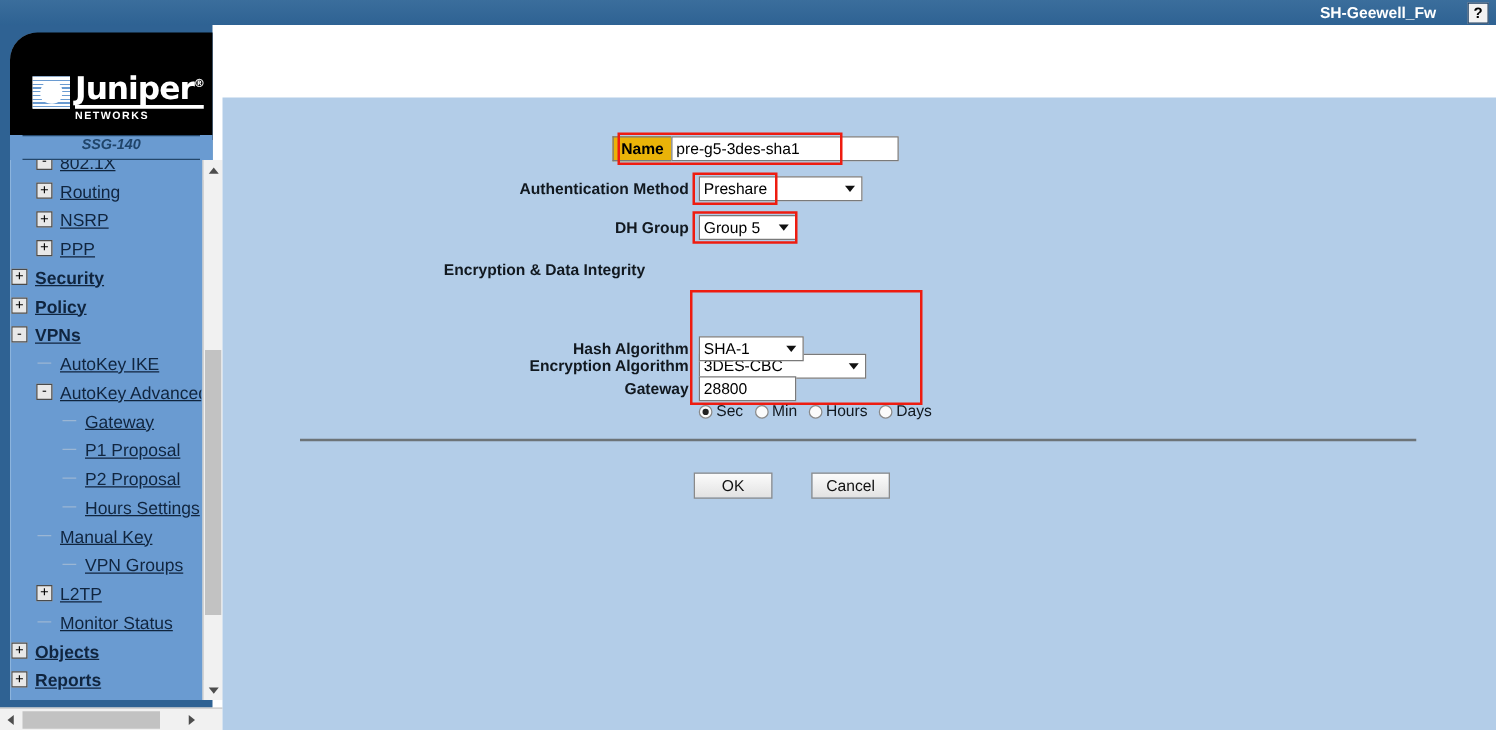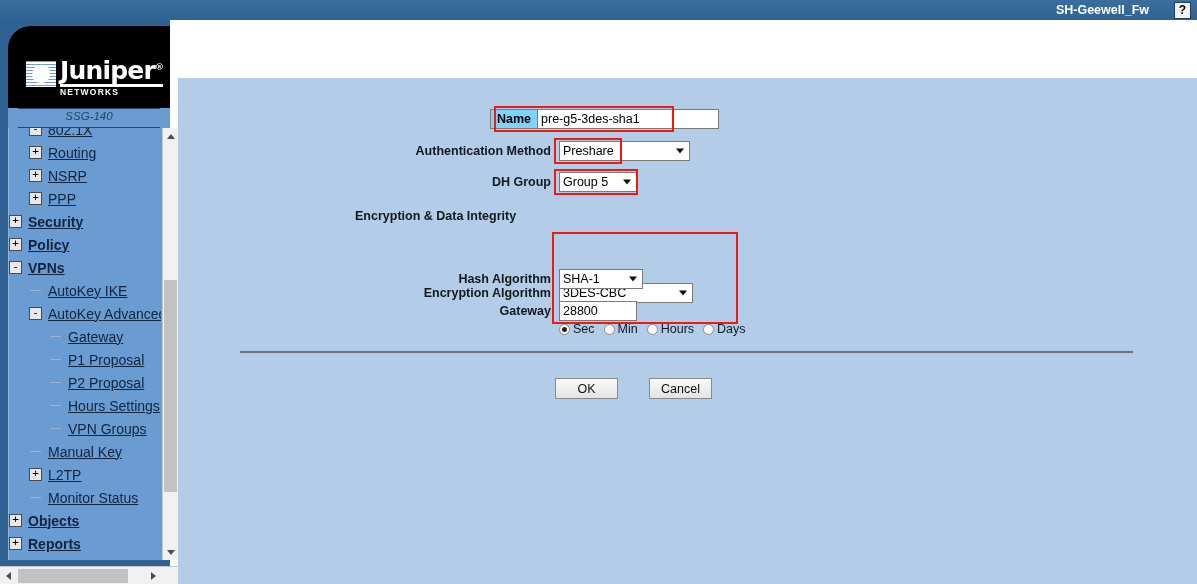--- a/index.html
+++ b/index.html
@@ -117,21 +117,21 @@
     background: #6a9bd1;
   }
   .model-rule {
     position: absolute; left: 10px; top: 0px;
     width: 142px; height: 1px; background: #24476b;
   }
   .model-name {
     position: absolute; left: 0; top: 2px; width: 162px;
     text-align: center;
     color: #20456a;
-    font-size: 11.5px; font-weight: normal; font-style: italic;
+    font-size: 11.5px; font-weight: bold; font-style: italic;
   }
   .model-rule2 {
     position: absolute; left: 10px; top: 19px;
     width: 142px; height: 1px; background: #24476b;
   }
 
   
   .tree-clip {
     position: absolute; left: 9px; top: 128px;
     width: 152px; height: 432px;
@@ -289,21 +289,21 @@
     border-left: 4px solid transparent;
     border-right: 4px solid transparent;
     border-top: 5px solid #111;
   }
   .redbox {
     position: absolute;
     border: 2px solid #ee1c10;
     pointer-events: none;
   }
   .namebg {
-    background: #7dd3fc;
+    background: #eab308;
     border: 1px solid #7a7a7a;
     border-right: none;
     height: 20px;
     display: flex; align-items: center;
     padding: 0 6px;
     font-size: 12.5px; font-weight: bold;
   }
 
   .radios {
     position: absolute;
@@ -439,28 +439,28 @@
           <div style="width: 40px; flex: 0 0 auto;"></div>
           <div class="dash"></div>
           <span class="tlabel">P2 Proposal</span>
         </div>
         <div class="tnode">
           <div style="width: 40px; flex: 0 0 auto;"></div>
           <div class="dash"></div>
           <span class="tlabel">Hours Settings</span>
         </div>
         <div class="tnode">
+          <div style="width: 20px; flex: 0 0 auto;"></div>
+          <div class="dash"></div>
+          <span class="tlabel">Manual Key</span>
+        </div>
+        <div class="tnode">
           <div style="width: 40px; flex: 0 0 auto;"></div>
           <div class="dash"></div>
           <span class="tlabel">VPN Groups</span>
-        </div>
-        <div class="tnode">
-          <div style="width: 20px; flex: 0 0 auto;"></div>
-          <div class="dash"></div>
-          <span class="tlabel">Manual Key</span>
         </div>
         <div class="tnode">
           <div style="width: 20px; flex: 0 0 auto;"></div>
           <div class="toggle">+</div>
           <span class="tlabel">L2TP</span>
         </div>
         <div class="tnode">
           <div style="width: 20px; flex: 0 0 auto;"></div>
           <div class="dash"></div>
           <span class="tlabel">Monitor Status</span>

